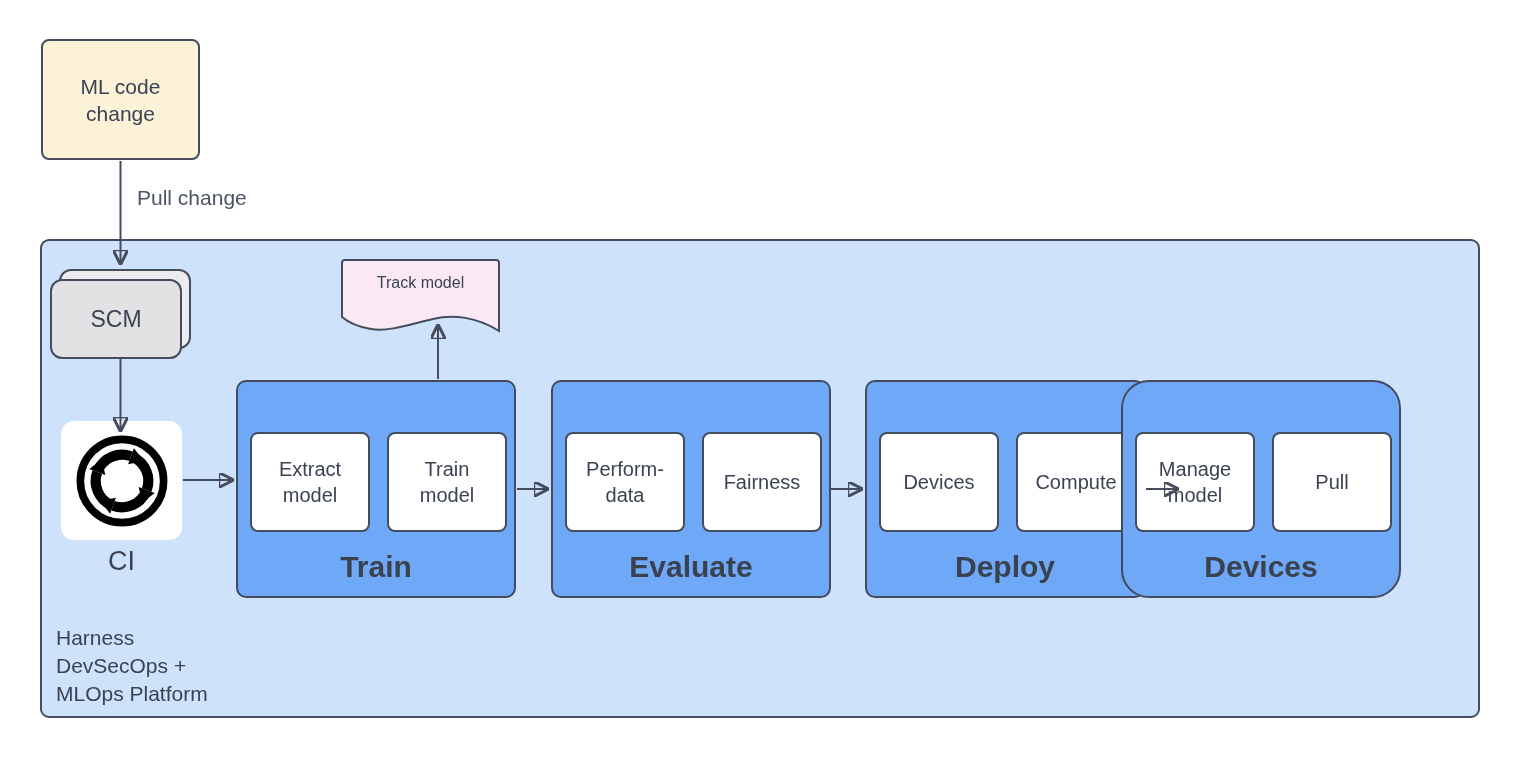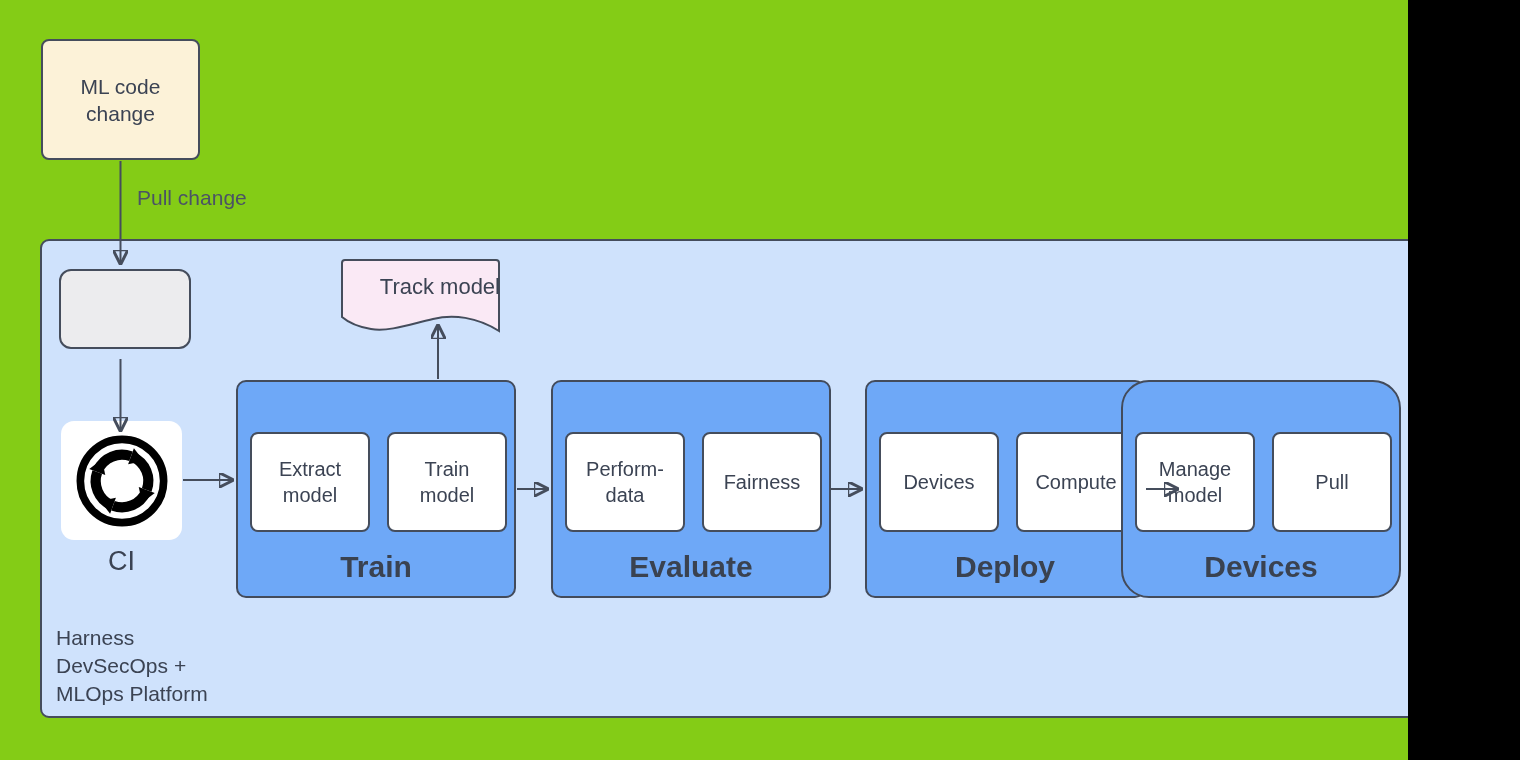--- a/index.html
+++ b/index.html
@@ -1,18 +1,18 @@
 <!DOCTYPE html>
 <html><head>
 <meta charset="utf-8">
 <style>
   * { margin:0; padding:0; box-sizing:border-box; }
   html,body { background:#000; }
   body { font-family:"Liberation Sans", sans-serif; }
-  .canvas { position:relative; width:1408px; height:760px; background:#84cc16; overflow:hidden; }
+  .canvas { position:relative; width:1520px; height:760px; background:#ffffff; overflow:hidden; }
 
   
   .source-box {
     position:absolute; left:41px; top:39px; width:159px; height:121px;
     background:#FCF2D8; border:2px solid #454D5C; border-radius:8px;
     display:flex; align-items:center; justify-content:center;
     font-size:21px; line-height:27px; color:#3B4353; text-align:center;
     white-space:pre-line;
   }
   .edge-label {
@@ -52,21 +52,21 @@
   .ci-label {
     position:absolute; left:61px; top:546px; width:121px;
     text-align:center; font-size:27px; color:#3B4353;
   }
 
   
   .doc { position:absolute; left:341px; top:259px; width:159px; height:78px; }
   .doc svg { position:absolute; left:0; top:0; width:159px; height:78px; overflow:visible; }
   .doc-label {
     position:absolute; left:0; top:15px; width:100%;
-    text-align:right; font-size:22px; color:#3B4353;
+    text-align:center; font-size:16px; color:#3B4353;
   }
 
   
   .stage {
     position:absolute; top:380px; width:280px; height:218px;
     background:#6EA8F7; border:2px solid #434B5B; border-radius:10px;
   }
   .stage-train   { left:236px; }
   .stage-evaluate{ left:551px; }
   .stage-deploy  { left:865px; }
@@ -98,20 +98,21 @@
 <div class="canvas">
 
   <div class="source-box">ML code
 change</div>
 
   <div class="edge-label">Pull change</div>
 
   <div class="platform"></div>
 
   <div class="scm-back"></div>
+  <div class="scm-front">SCM</div>
 
   <div class="ci-box">
     <svg viewBox="0 0 120 120" aria-hidden="true">
       <defs>
         <g id="cyc-arrow">
           <path d="M31.9 46.9 A31 31 0 0 1 70.6 30.9" fill="none" stroke="#000" stroke-width="12"></path>
           <polygon points="85.6,36.4 74.0,21.5 67.2,40.3" fill="#000"></polygon>
         </g>
       </defs>
       <circle cx="60" cy="60" r="49" fill="none" stroke="#000" stroke-width="9"></circle>

